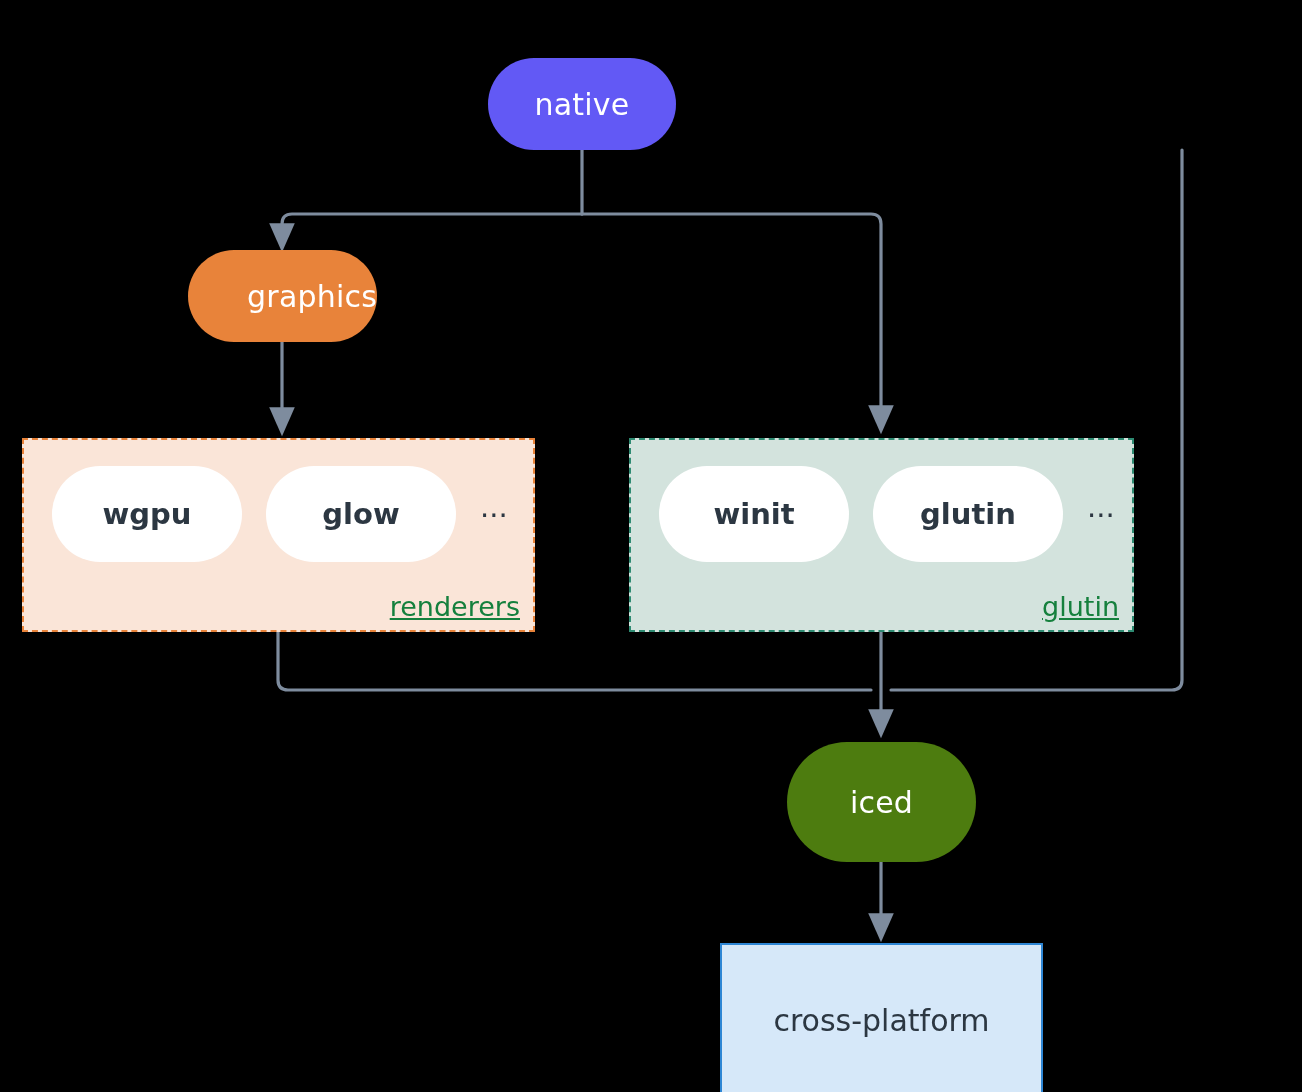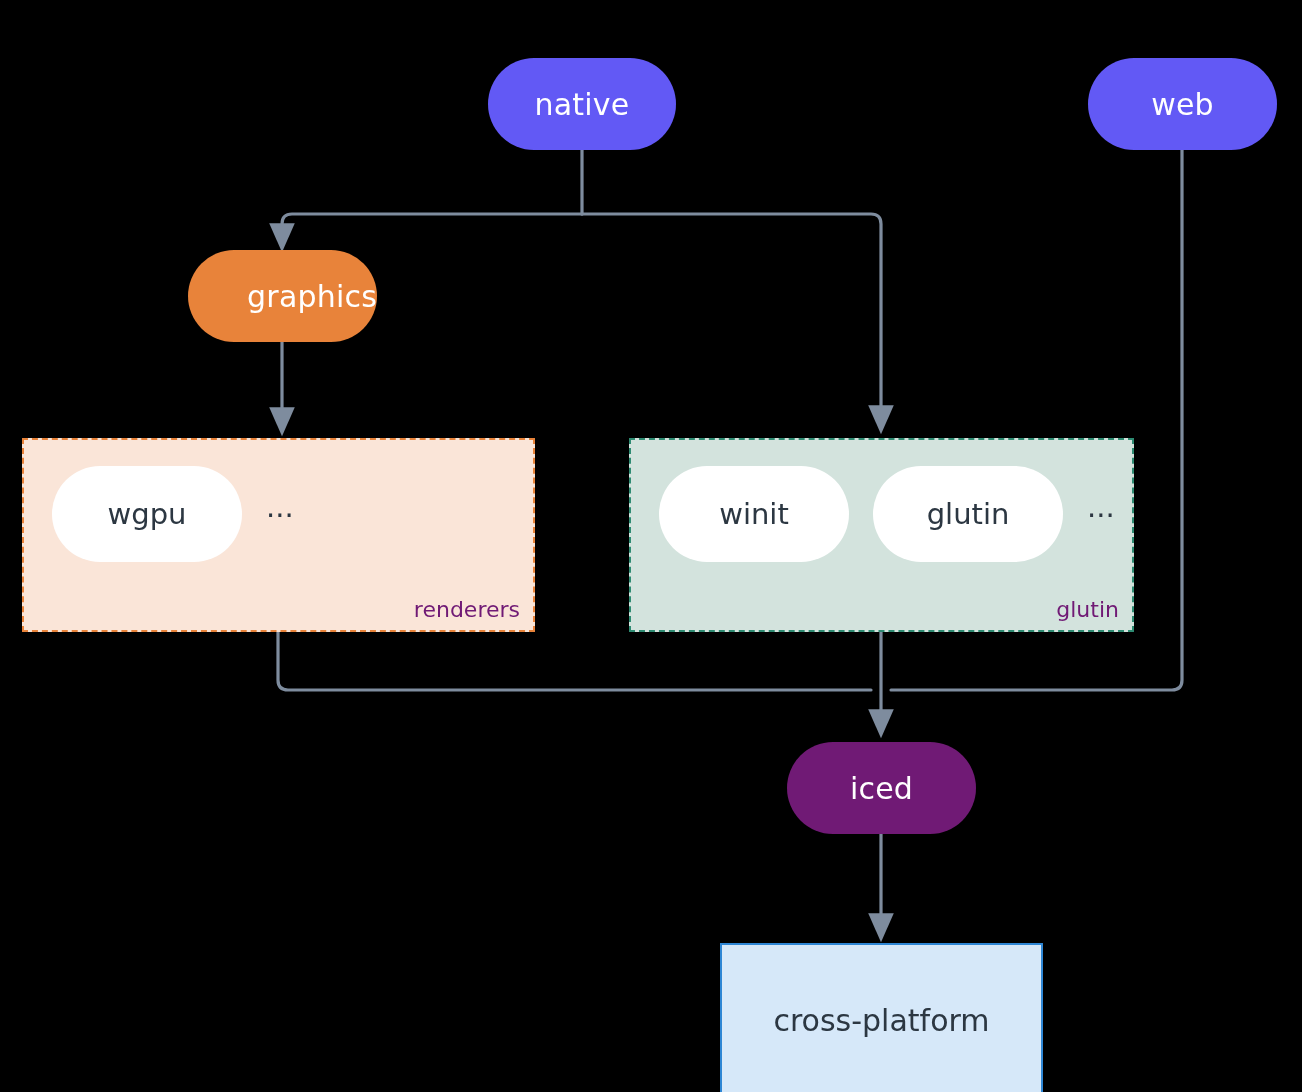--- a/index.html
+++ b/index.html
@@ -35,21 +35,21 @@
     border-radius: 999px;
     box-sizing: border-box;
     color: #ffffff;
     font-size: 30px;
     letter-spacing: 0.2px;
     white-space: nowrap;
   }
   .pill.native  { left: 488px;  top: 26px;  width: 188px; height: 92px;  background: #6259F5; }
   .pill.web     { left: 1088px; top: 26px;  width: 189px; height: 92px;  background: #6259F5; }
   .pill.graphics{ left: 188px;  top: 218px; width: 189px; height: 92px;  background: #E8833A; justify-content: flex-end; }
-  .pill.iced    { left: 787px;  top: 710px; width: 189px; height: 92px;  background: #701a75; }
+  .pill.iced    { left: 787px;  top: 710px; width: 189px; height: 120px;  background: #4d7c0f; }
 
   
   .group {
     position: absolute;
     box-sizing: border-box;
     border-width: 2px;
     border-style: dashed;
   }
   .group.renderers {
     left: 22px;  top: 406px;  width: 513px; height: 194px;
@@ -58,23 +58,24 @@
   }
   .group.shells {
     left: 629px; top: 406px;  width: 505px; height: 194px;
     background: #D3E3DD;
     border-color: #2E8B72;
   }
   .group-label {
     position: absolute;
     right: 13px;
     bottom: 8px;
-    font-size: 22px;
-    color: #701a75;
+    font-size: 27px;
+    color: #15803d;
     white-space: nowrap;
+    text-decoration: underline;
   }
   .group-items {
     position: absolute;
     left: 28px;
     top: 26px;
     display: flex;
     align-items: center;
     gap: 24px;
   }
   .chip {
@@ -83,20 +84,21 @@
     justify-content: center;
     background: #ffffff;
     border-radius: 999px;
     height: 96px;
     min-width: 190px;
     padding: 0 22px;
     box-sizing: border-box;
     color: #2C3742;
     font-size: 29px;
     white-space: nowrap;
+    font-weight: bold;
   }
   .ellipsis {
     color: #2C3742;
     font-size: 29px;
     line-height: 1;
     padding-bottom: 14px;
   }
 
   
   .appbox {
@@ -148,32 +150,32 @@
 
     <g fill="none" stroke="#7E8C9E" stroke-width="3.2" stroke-linecap="round">
       <path d="M881,802 L881,898" marker-end="url(#arrow)"></path>
     </g>
   </svg>
 
   <div class="pill native">
     <span>native</span>
   </div>
 
-  <div class="pill web">
-    <span>web</span>
-  </div>
 
   <div class="pill graphics">
     <span>graphics</span>
   </div>
 
   <div class="group renderers">
     <div class="group-items">
       <div class="chip">
         <span>wgpu</span>
+      </div>
+      <div class="chip">
+        <span>glow</span>
       </div>
       <span class="ellipsis">...</span>
     </div>
     <span class="group-label">renderers</span>
   </div>
 
   <div class="group shells">
     <div class="group-items">
       <div class="chip">
         <span>winit</span>

